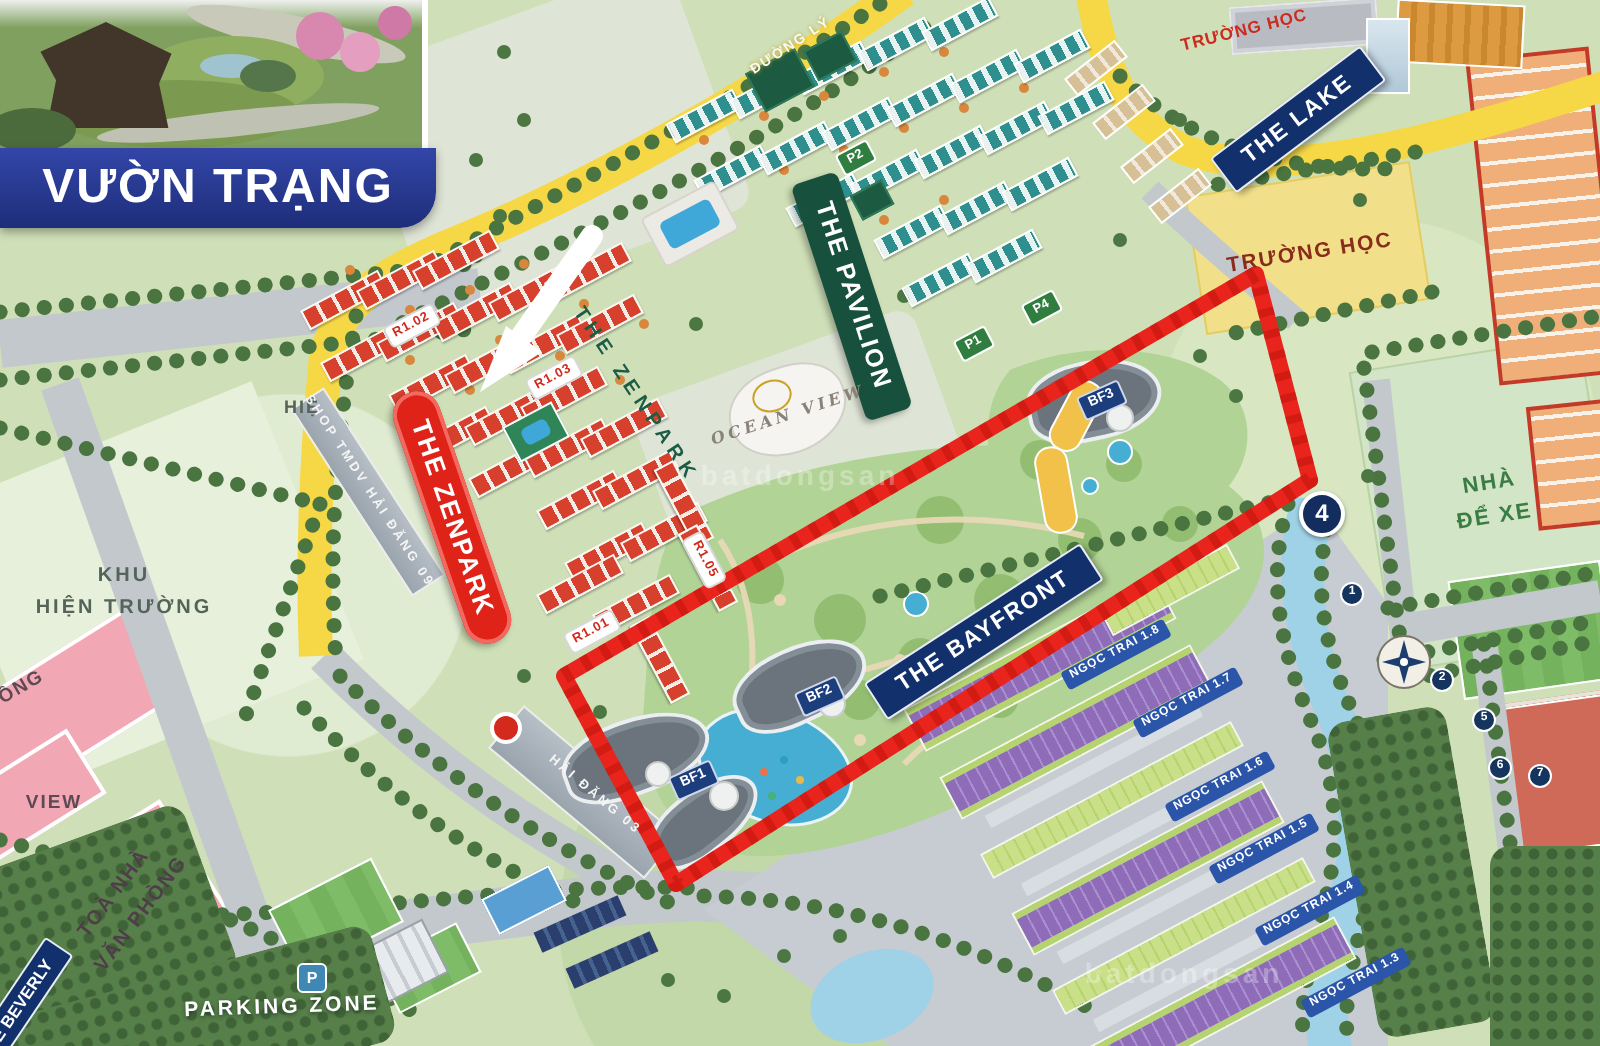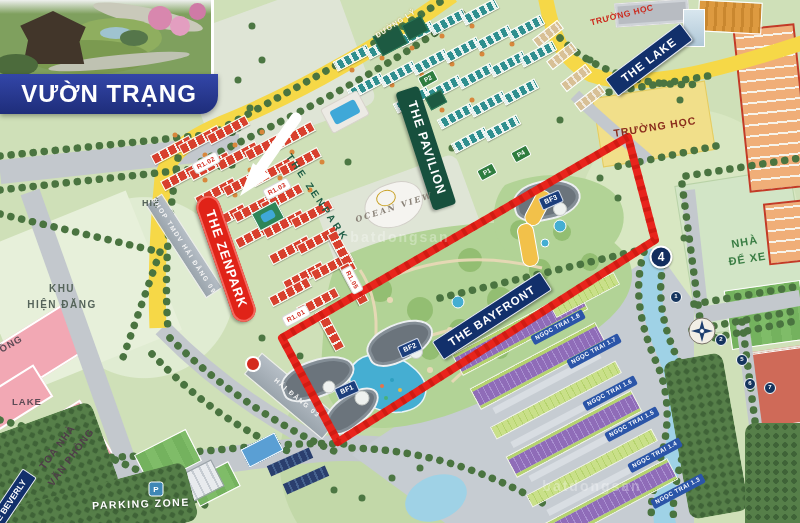--- a/index.html
+++ b/index.html
@@ -372,23 +372,23 @@
   </svg>
 
   <div id="labels">
       <div class="lb road" style="left: 396px; top: 24px; transform: translate(-50%, -50%) rotate(-33deg);">ĐƯỜNG LÝ</div>
       <div class="lb txt-red" style="left: 622px; top: 15px; transform: translate(-50%, -50%) rotate(-14deg);">TRƯỜNG HỌC</div>
       <div class="lb banner-navy" style="left: 649px; top: 60px; transform: translate(-50%, -50%) rotate(-37deg);">THE LAKE</div>
       <div class="lb txt-darkred" style="left: 655px; top: 127px; transform: translate(-50%, -50%) rotate(-9deg);">TRƯỜNG HỌC</div>
       <div class="lb txt-green" style="left: 746px; top: 250px; transform: translate(-50%, -50%) rotate(-9deg);">NHÀ
 ĐỂ XE</div>
       <div class="lb txt-dark" style="left: 62px; top: 296px; transform: translate(-50%, -50%) rotate(0deg);">KHU
-HIỆN ĐĂNG</div>
+HIỆN TRƯỜNG</div>
       <div class="lb txt-dark-sm" style="left: 151px; top: 204px; transform: translate(-50%, -50%) rotate(0deg);">HIỆ</div>
-      <div class="lb txt-plum" style="left: 27px; top: 402px; transform: translate(-50%, -50%) rotate(0deg);">LAKE</div>
+      <div class="lb txt-plum" style="left: 27px; top: 402px; transform: translate(-50%, -50%) rotate(0deg);">VIEW</div>
       <div class="lb txt-plum" style="left: 11px; top: 344px; transform: translate(-50%, -50%) rotate(-30deg);">ỒNG</div>
       <div class="lb txt-plum-lg" style="left: 64px; top: 452px; transform: translate(-50%, -50%) rotate(-53deg);">TOÀ NHÀ
 VĂN PHÒNG</div>
       <div class="lb banner-navy-sm" style="left: 8px; top: 505px; transform: translate(-50%, -50%) rotate(-56deg);">THE BEVERLY</div>
       <div class="lb txt-white-lg" style="left: 141px; top: 504px; transform: translate(-50%, -50%) rotate(-2deg);">PARKING ZONE</div>
       <div class="lb picon" style="left: 156px; top: 489px; transform: translate(-50%, -50%) rotate(0deg);">P</div>
       <div class="lb txt-white-sm" style="left: 184px; top: 246px; transform: translate(-50%, -50%) rotate(57deg);">SHOP TMDV HẢI ĐĂNG 09</div>
       <div class="lb txt-white-sm" style="left: 297px; top: 398px; transform: translate(-50%, -50%) rotate(40deg);">HẢI ĐĂNG 03</div>
       <div class="lb banner-red" style="left: 226px; top: 259px; transform: translate(-50%, -50%) rotate(71deg);">THE ZENPARK</div>
       <div class="lb txt-green-caps" style="left: 317px; top: 198px; transform: translate(-50%, -50%) rotate(56deg);">THE ZENPARK</div>

